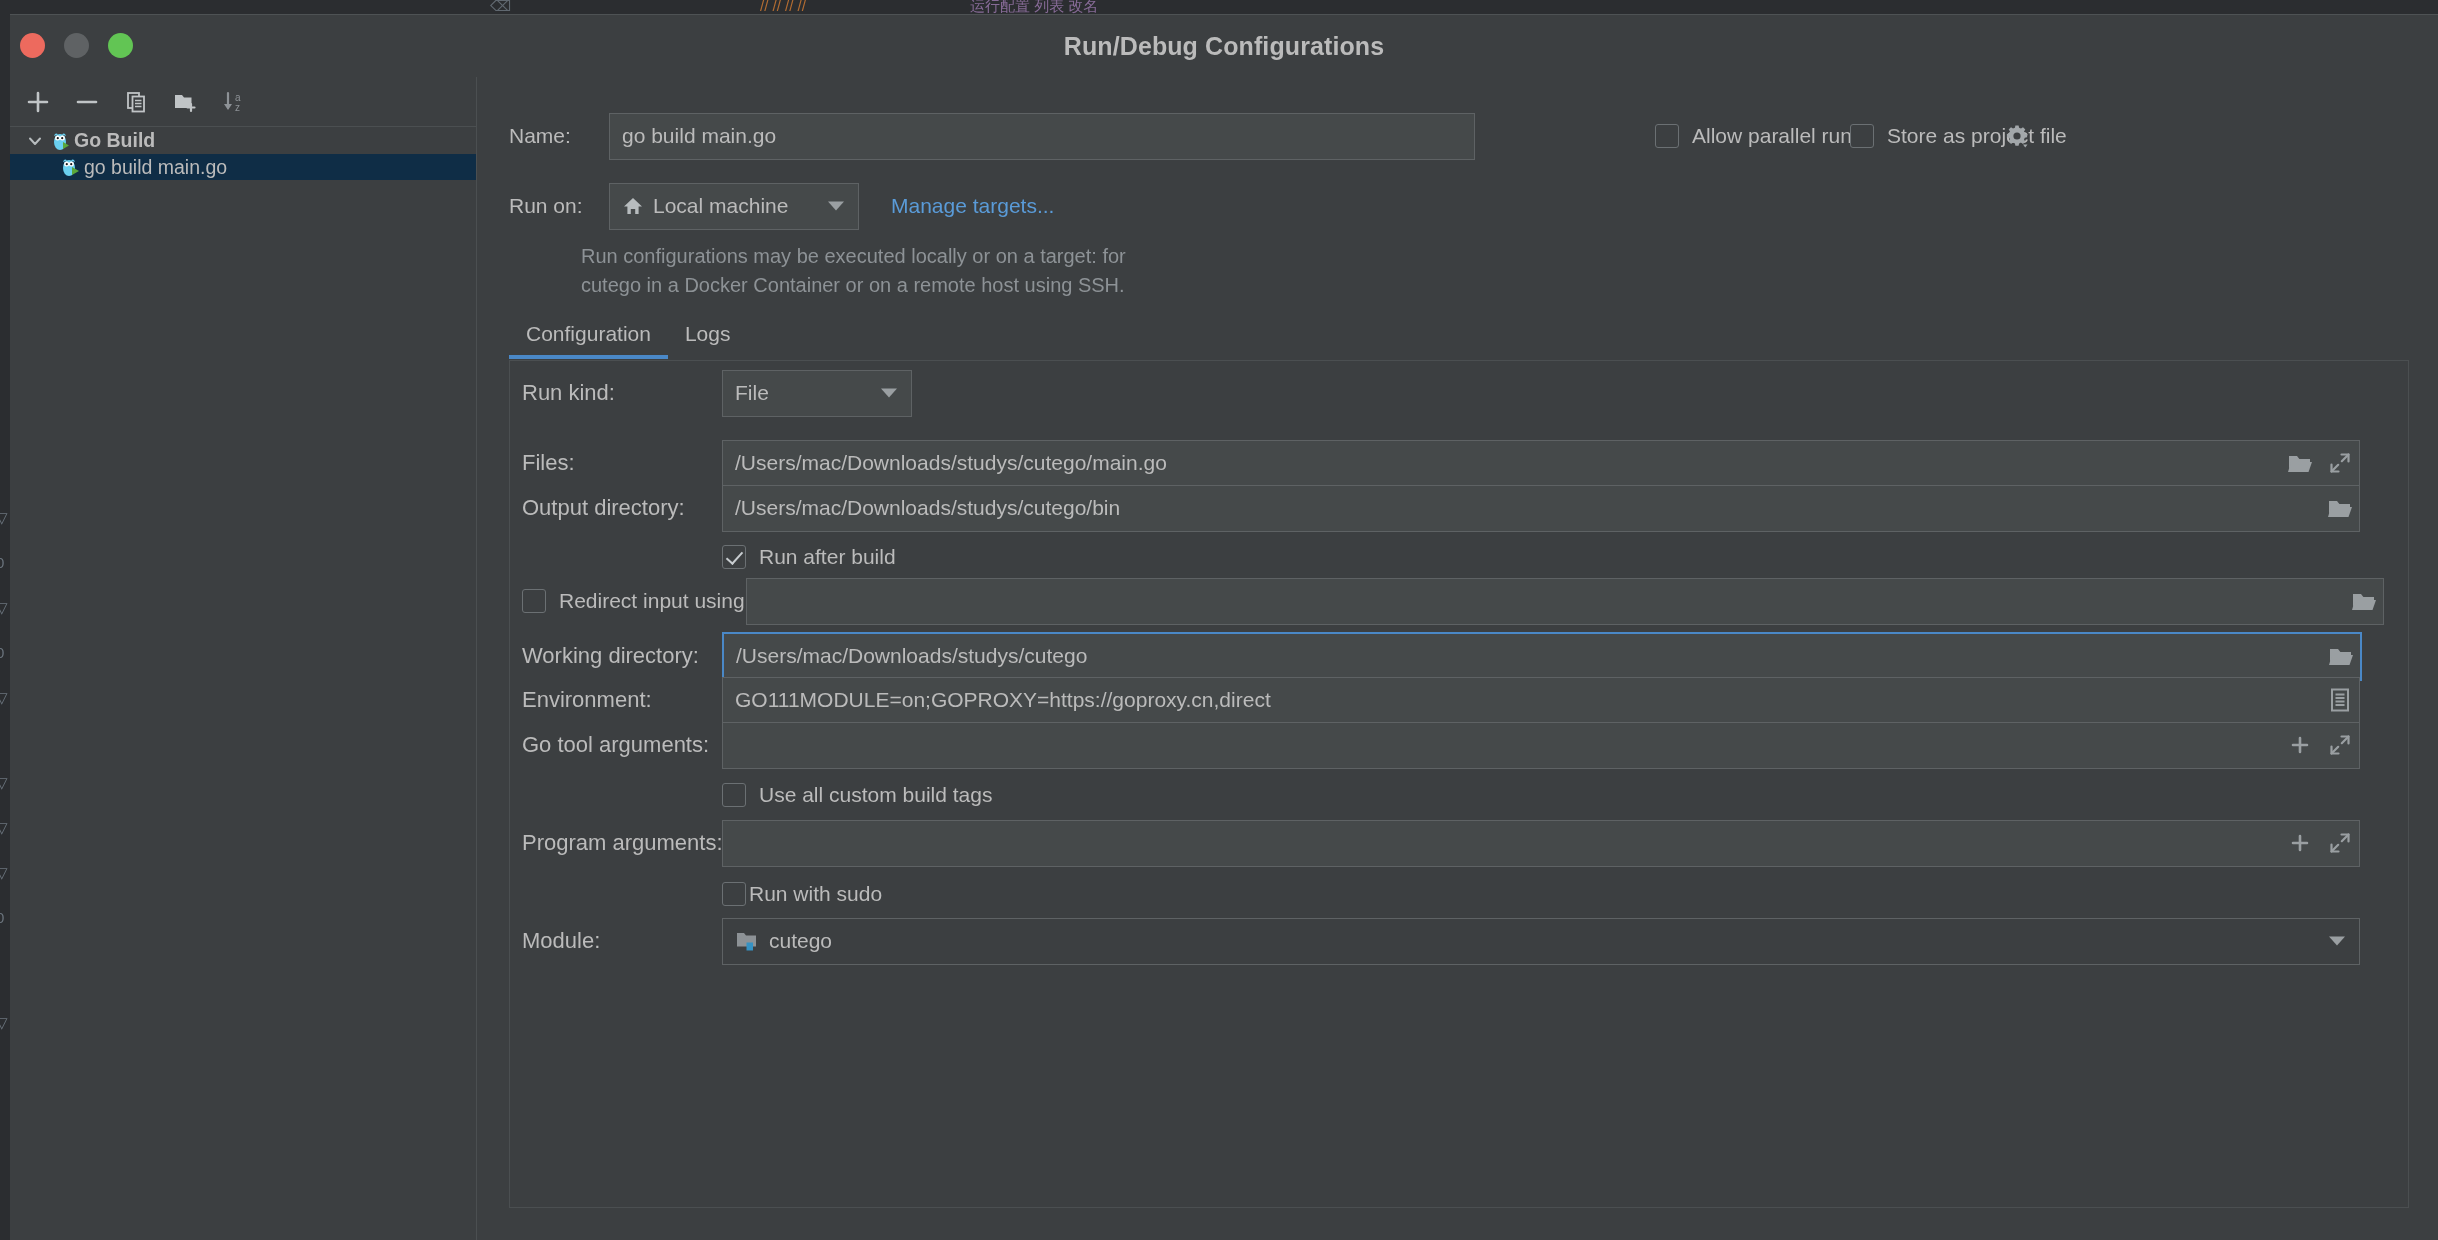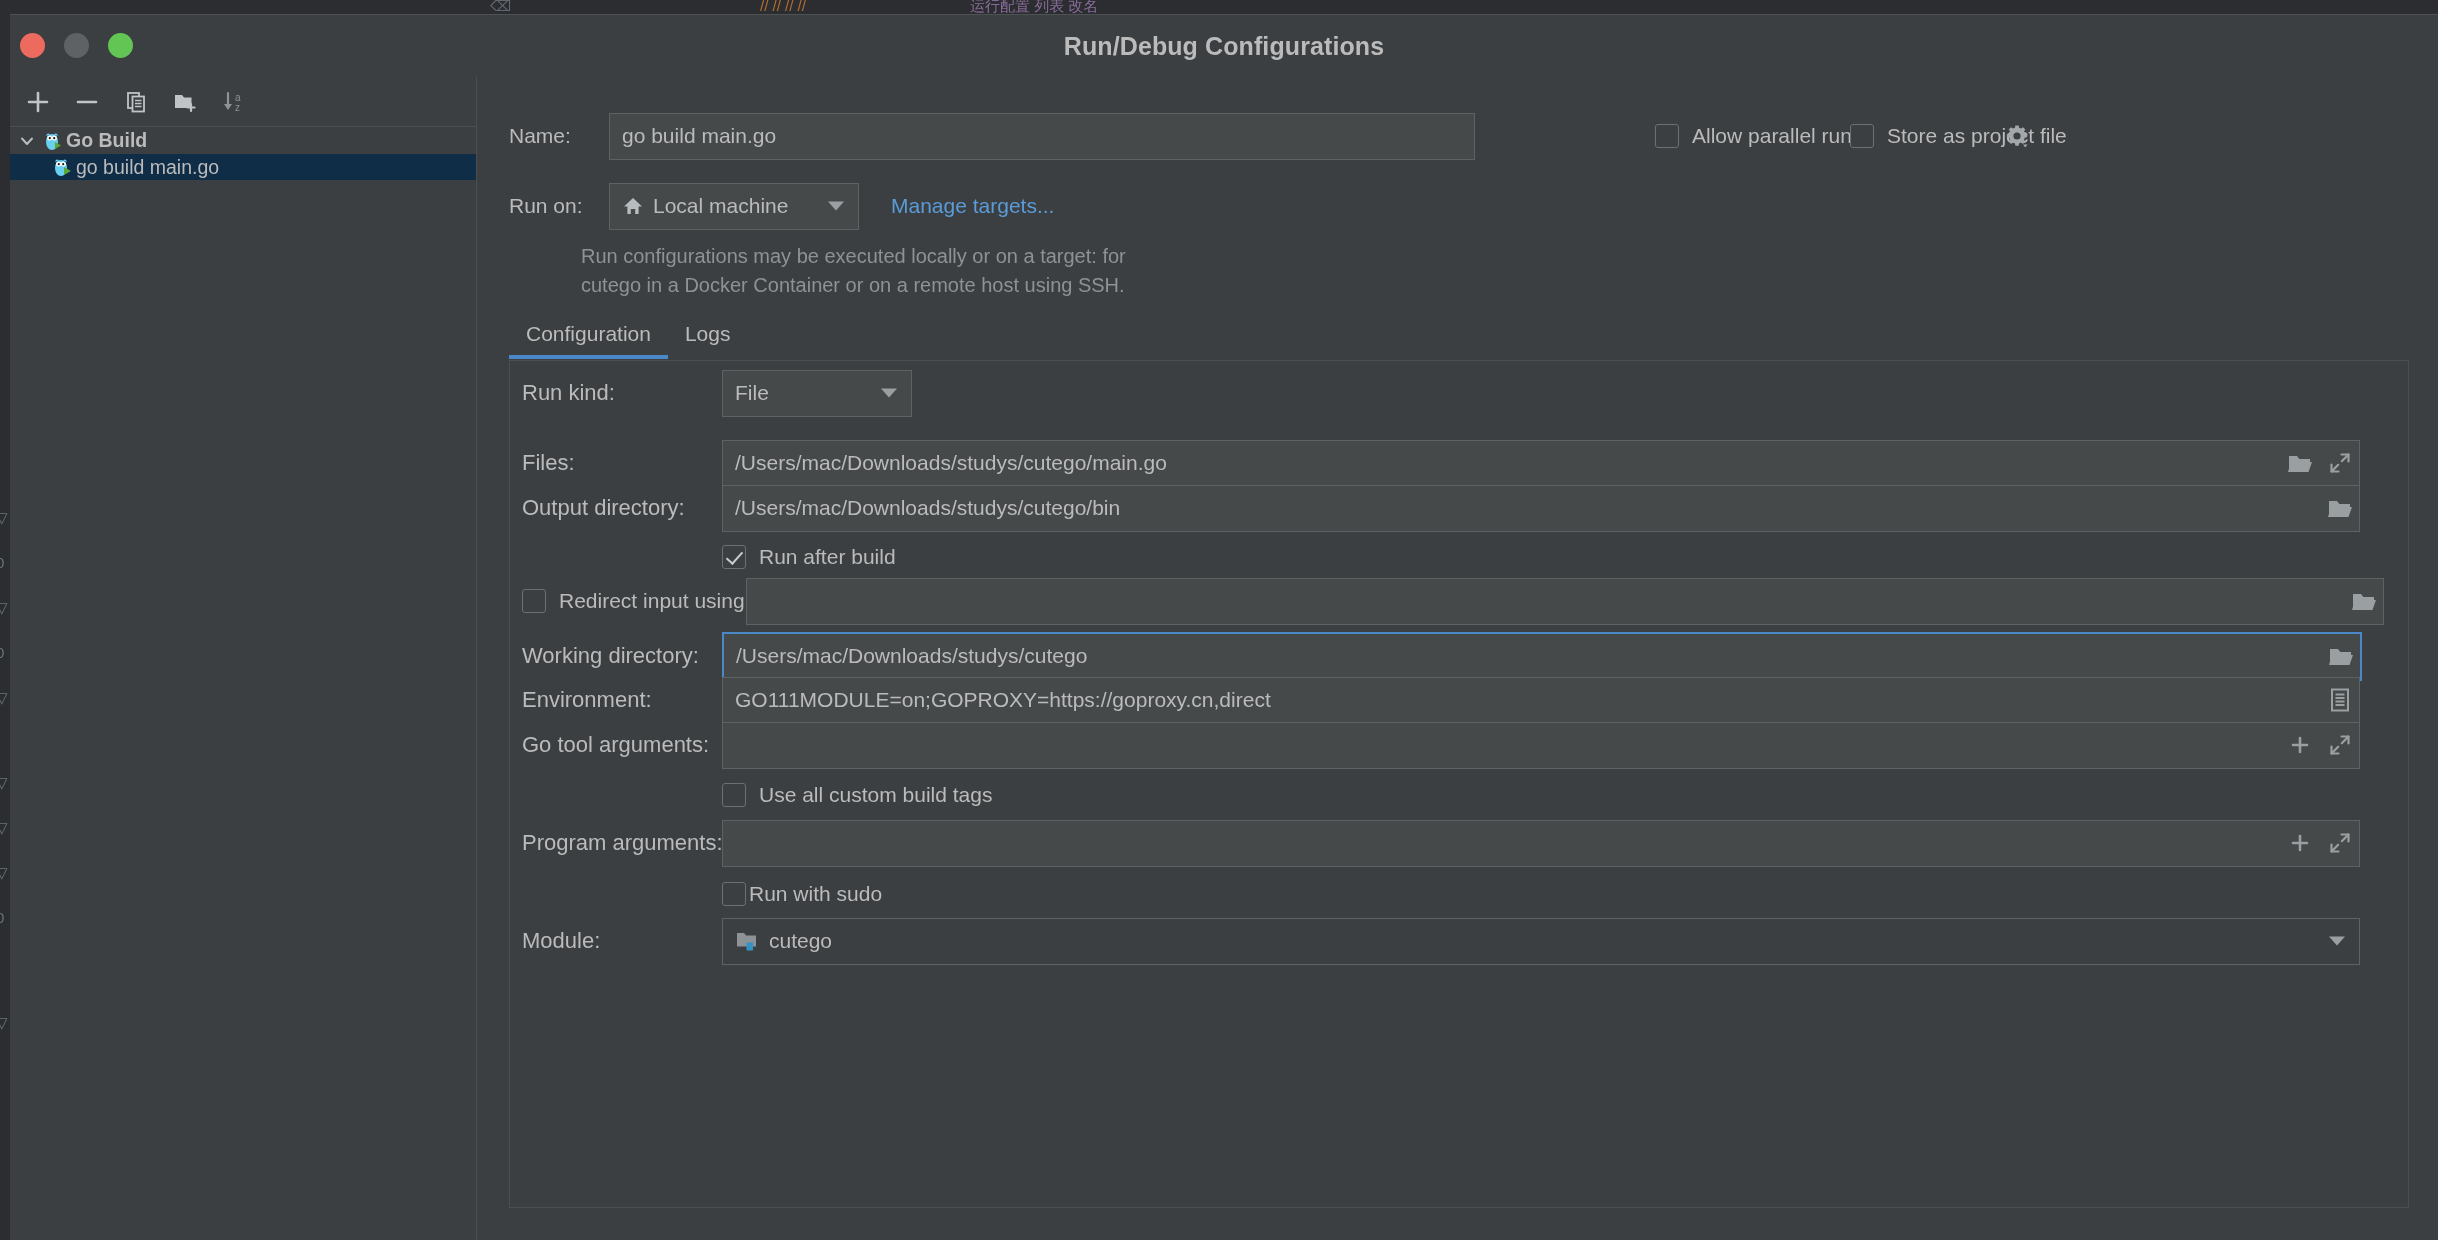--- a/index.html
+++ b/index.html
@@ -77,21 +77,21 @@
   }
   .tb-btn {
     width: 36px; height: 36px; display: flex; align-items: center; justify-content: center;
     border-radius: 3px; cursor: default;
   }
   .tb-btn svg { display: block; }
 
   .tree { position: absolute; left: 0; top: 50px; width: 466px; }
   .tree-row {
     height: 26px; display: flex; align-items: center;
-    font-size: 19.5px; color: #bbbbbb; padding-left: 4px;
+    font-size: 19.5px; color: #bbbbbb; padding-left: 12px;
     box-sizing: border-box;
   }
   .tree-row.group { font-weight: bold; height: 27px; }
   .tree-row.selected { background: #0f2d46; }
   .chev { width: 26px; display: flex; align-items: center; justify-content: center; }
   .go-icon { width: 24px; height: 24px; margin-right: 2px; flex: 0 0 auto; }
   .tree-label { white-space: nowrap; }
   .indent { width: 36px; flex: 0 0 auto; }
 
   

